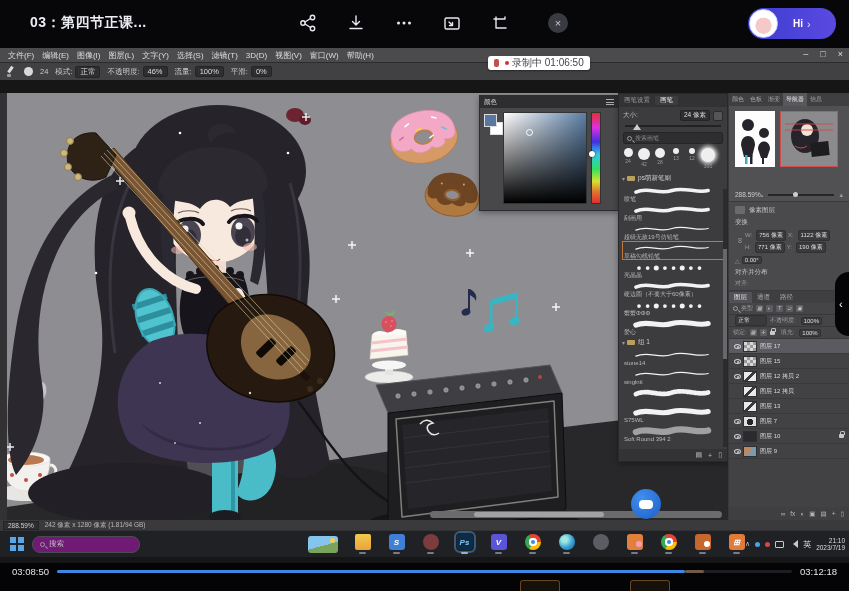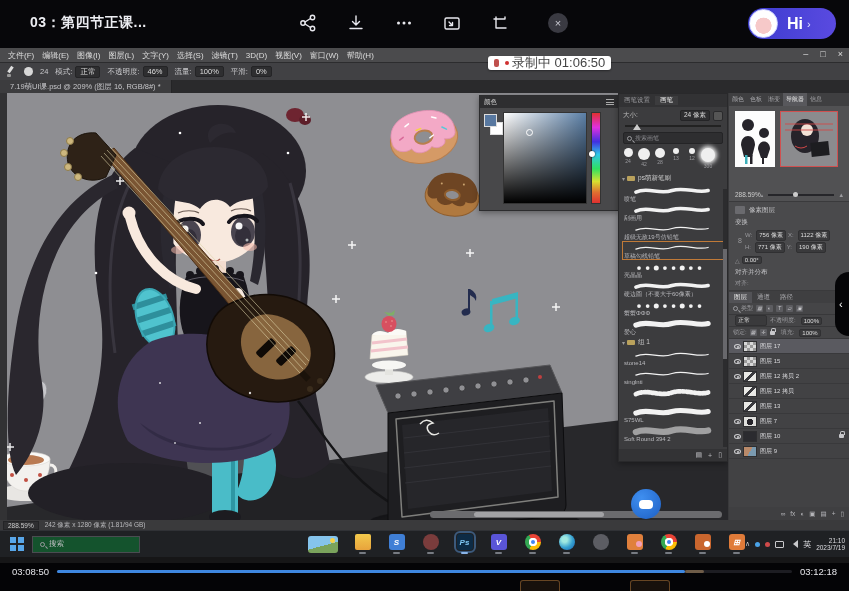--- a/index.html
+++ b/index.html
@@ -7,39 +7,39 @@
 #stage{position:relative;width:849px;height:591px;background:#000;font-family:"Liberation Sans",sans-serif;overflow:hidden}
 
 #topbar{position:absolute;left:0;top:0;width:849px;height:48px;background:#07070a;z-index:40}
 #vid-title{position:absolute;left:30px;top:14px;color:#ecedf2;font-size:14px;font-weight:bold;letter-spacing:.5px}
 .pbar-ico{width:20px;height:20px;display:inline-block}
 #pico-row{position:absolute;left:298px;top:13px;width:212px;display:flex;justify-content:space-between}
 #close-circ{position:absolute;left:548px;top:13px;width:20px;height:20px;border-radius:50%;background:#3a3a42;color:#c9c9d2;font-size:11px;line-height:20px;text-align:center}
 #ask-pill{position:absolute;left:574px;top:9px;height:29px;border-radius:15px;background:#15152b;border:1px solid #3c3c6e;color:#cfcfe2;font-size:12px;line-height:27px;padding:0 18px}
 #hi-pill{position:absolute;left:748px;top:8px;width:88px;height:31px;border-radius:16px;background:linear-gradient(90deg,#3c3ccf,#5a4ae0);display:flex;align-items:center}
 #hi-av{width:29px;height:29px;border-radius:50%;background:radial-gradient(circle at 50% 58%,#f6c9c9 0 38%,#fff 40%);border:1px solid #cfd4ff;margin-left:1px}
-#hi-txt{color:#fff;font-size:16px;font-weight:bold;margin-left:9px}
+#hi-txt{color:#fff;font-size:10px;font-weight:bold;margin-left:15px}
 #hi-arrow{color:#e0e0ff;font-size:11px;margin-left:4px}
 
 #video{position:absolute;left:0;top:48px;width:849px;height:515px;background:#161617;overflow:hidden}
 
 #ps-menubar{position:absolute;left:0;top:0;width:849px;height:14px;background:#4b4b4d;display:flex;align-items:center;overflow:hidden}
 #ps-menubar span.mi{color:#ddd;font-size:8px;margin-left:8px;white-space:nowrap}
 #win-ctrl{position:absolute;right:6px;top:1px;display:flex;gap:12px;color:#ddd;font-size:9px}
 #ps-options{position:absolute;left:0;top:14px;width:849px;height:18px;background:#414144;border-top:1px solid #2c2c2e;display:flex;align-items:center;overflow:hidden}
 #ps-options .ol{color:#c9c9cc;font-size:7.5px;margin-left:7px;white-space:nowrap}
 #ps-options .ov{color:#ddd;font-size:7.5px;background:#2e2e30;border:1px solid #242426;padding:0 4px;margin-left:3px;border-radius:2px;white-space:nowrap}
 .tool-brush{width:11px;height:11px;margin-left:5px;position:relative}
 .tool-brush::before{content:"";position:absolute;left:4px;top:0;width:3px;height:7px;background:#ddd;transform:rotate(35deg)}
 .tool-brush::after{content:"";position:absolute;left:2px;bottom:0;width:4px;height:3px;background:#999;border-radius:1px}
 .brush-dot{width:9px;height:9px;border-radius:50%;background:#d8d8d8;margin-left:8px}
 #rec-pill{position:absolute;left:488px;top:8px;height:14px;background:#fff;border-radius:3px;display:flex;align-items:center;padding:0 6px;z-index:8;box-shadow:0 1px 2px rgba(0,0,0,.4)}
 #rec-mic{width:5px;height:8px;background:#c0504d;border-radius:2px;margin-right:6px}
 #rec-dot{width:4px;height:4px;border-radius:50%;background:#d03030;margin-right:3px}
-#rec-pill span{color:#444;font-size:13px;white-space:nowrap}
+#rec-pill span{color:#444;font-size:10px;white-space:nowrap}
 #ps-tabstrip{position:absolute;left:0;top:32px;width:849px;height:13px;background:#2a2a2c}
 #doc-tab{position:absolute;left:0;top:0;height:13px;background:#3c3c3e;color:#c6c6c9;font-size:7.5px;line-height:13px;padding:0 10px;white-space:nowrap;border-right:1px solid #242426}
 
 #ps-main{position:absolute;left:0;top:45px;width:849px;height:427px;background:#8e8e92;overflow:hidden}
 #tool-sliver{position:absolute;left:0;top:0;width:7px;height:427px;background:#323234;z-index:5}
 #artwork{position:absolute;left:0;top:0;z-index:1}
 #hscroll{position:absolute;left:430px;top:418px;width:292px;height:7px;background:#6b6b6e;border-radius:4px;z-index:2}
 #hscroll .thumb{position:absolute;left:44px;top:1px;width:130px;height:5px;background:#a2a2a5;border-radius:3px}
 #chat-bubble{position:absolute;left:631px;top:396px;width:30px;height:30px;border-radius:50%;background:radial-gradient(circle at 35% 30%,#3f8ff0,#1d5fc4);z-index:6;display:flex;align-items:center;justify-content:center}
 #chat-bubble i{width:14px;height:9px;background:#fff;border-radius:4px;display:block;position:relative}
@@ -138,21 +138,21 @@
 .mini-lock{width:5px;height:4px;background:#c9c9cc;border-radius:1px;position:relative;margin-right:3px}
 .mini-lock::before{content:"";position:absolute;top:-3px;left:1px;width:3px;height:3px;border:1px solid #c9c9cc;border-bottom:none;border-radius:2px 2px 0 0}
 #lay-foot{flex:0 0 13px;background:#3f3f41;display:flex;align-items:center;justify-content:flex-end;gap:5px;padding:0 5px;color:#b5b5b9;font-size:6.5px}
 
 #ps-status{position:absolute;left:0;top:472px;width:849px;height:10px;background:#3a3a3c;display:flex;align-items:center;z-index:13;overflow:hidden}
 #ps-status .zb{color:#ccc;font-size:6.5px;background:#2e2e30;padding:0 4px;margin-left:3px;border:1px solid #242426;white-space:nowrap}
 #ps-status .info{color:#b9b9bc;font-size:6.5px;margin-left:6px;white-space:nowrap}
 #taskbar{position:absolute;left:0;top:482px;width:849px;height:27px;background:#1f2124;border-top:1px solid #303236;z-index:14;display:flex;align-items:center}
 #tb-start{width:14px;height:14px;margin-left:10px;display:grid;grid-template-columns:6px 6px;grid-gap:2px;flex:0 0 14px}
 #tb-start i{width:6px;height:6px;background:#58a6e8;display:block}
-#tb-search{width:108px;height:17px;margin-left:8px;background:#14532d;border:1px solid #4a4c51;border-radius:0;display:flex;align-items:center;padding:0 7px;flex:0 0 108px}
+#tb-search{width:108px;height:17px;margin-left:8px;background:#701a75;border:1px solid #4a4c51;border-radius:8px;display:flex;align-items:center;padding:0 7px;flex:0 0 108px}
 #tb-search span{color:#c2c2c6;font-size:7.5px;margin-left:4px}
 #tb-widget{width:30px;height:17px;border-radius:3px;margin-left:168px;background:linear-gradient(165deg,#85c4ec 0 55%,#7aa35c 55%);position:relative;flex:0 0 30px;overflow:hidden}
 #tb-widget::after{content:"";position:absolute;right:3px;top:2px;width:5px;height:5px;border-radius:50%;background:#f5d24a}
 #tb-apps{display:flex;align-items:flex-start;gap:17px;margin-left:16px}
 .tapp{width:17px;height:20px;position:relative;display:flex;justify-content:center}
 .tapp .ic{width:16px;height:16px;border-radius:3px;display:flex;align-items:center;justify-content:center;font-size:8px;font-weight:bold;color:#fff;position:relative}
 .tapp.active .ic{outline:2px solid #3c5a7c;outline-offset:1px}
 .tapp .ul{position:absolute;bottom:0;width:7px;height:2px;border-radius:1px;background:#777b82}
 .tapp.active .ul{background:#8ab4e8}
 .ic-folder{background:linear-gradient(#f2c94c,#e8a33c)!important;border-radius:2px!important}
@@ -265,23 +265,20 @@
       <span class="ol">平滑:</span>
       <span class="ov">0%</span>
     </div>
 
     <div id="rec-pill">
       <i id="rec-mic"></i>
       <i id="rec-dot"></i>
       <span>录制中 01:06:50</span>
     </div>
 
-    <div id="ps-tabstrip">
-      <div id="doc-tab">7.19萌UI课.psd @ 209% (图层 16, RGB/8#) *</div>
-    </div>
 
     <div id="ps-main">
       <div id="tool-sliver"></div>
 
       <svg id="artwork" width="728" height="427" viewBox="0 0 728 427">
         <rect width="728" height="427" fill="#8e8e92"></rect>
         <path d="M0,415 C140,395 300,372 430,352 C540,336 660,322 728,316 L728,427 L0,427 Z" fill="#28282b"></path>
         <ellipse cx="230" cy="402" rx="190" ry="38" fill="#1d1d20" opacity=".55"></ellipse>
 
         <g transform="rotate(28 40 320)">

